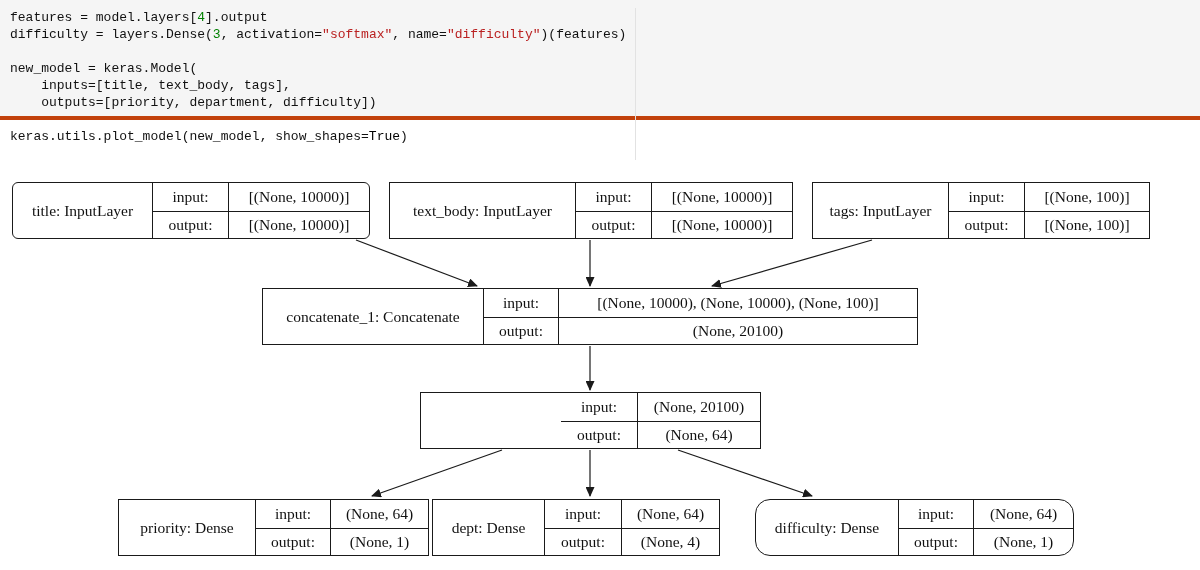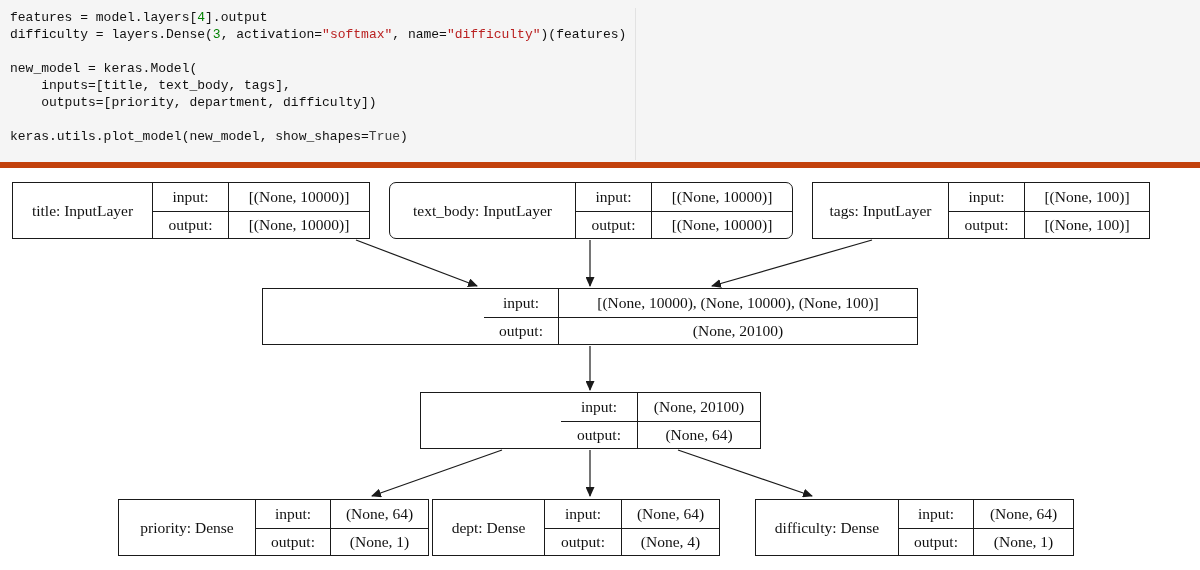--- a/index.html
+++ b/index.html
@@ -1,30 +1,30 @@
 <!DOCTYPE html>
 <html><head>
 <meta charset="utf-8">
 <style>
   html,body{margin:0;padding:0;background:#ffffff;}
   .stage{position:relative;width:1200px;height:570px;background:#ffffff;overflow:hidden;
          font-family:"Liberation Serif",serif;}
 
   
-  .code-cell{position:absolute;left:0;top:0;width:1200px;height:168px;background:#f5f5f5;
-             border-bottom:6px solid #c2410c;box-sizing:border-box;}
+  .code-cell{position:absolute;left:0;top:0;width:1200px;height:120px;background:#f5f5f5;
+             border-bottom:4px solid #c2410c;box-sizing:border-box;}
   .cell-divider{position:absolute;left:635px;top:8px;width:1px;height:152px;background:#e2e2e2;}
   .code-pre{position:absolute;left:10px;top:9px;margin:0;
             font-family:"Liberation Mono","DejaVu Sans Mono",monospace;
             font-size:13px;line-height:17px;color:#111111;}
   .code-line{white-space:pre;min-height:17px;}
   .tk-p{color:#111111;}
   .tk-n{color:#008000;}
   .tk-s{color:#ba2121;}
-  .tk-k{color:#404040;}
+  .tk-k{color:#000000;}
 
   
   .node{position:absolute;display:grid;grid-template-rows:1fr 1fr;height:57px;
         background:#ffffff;border:1px solid #1a1a1a;box-sizing:border-box;
         font-size:15.5px;color:#111111;}
   .cell{display:flex;align-items:center;justify-content:center;box-sizing:border-box;
         padding:0 6px;white-space:nowrap;}
   .cell.name{grid-column:1;grid-row:1 / span 2;border-right:1px solid #1a1a1a;}
   .cell.io1{grid-column:2;grid-row:1;border-right:1px solid #1a1a1a;text-align:center;}
   .cell.val1{grid-column:3;grid-row:1;}
@@ -52,45 +52,46 @@
     </defs>
     <line x1="356" y1="240" x2="477" y2="286" marker-end="url(#ah)"></line>
     <line x1="590" y1="240" x2="590" y2="286" marker-end="url(#ah)"></line>
     <line x1="872" y1="240" x2="712" y2="286" marker-end="url(#ah)"></line>
     <line x1="590" y1="346" x2="590" y2="390" marker-end="url(#ah)"></line>
     <line x1="502" y1="450" x2="372" y2="496" marker-end="url(#ah)"></line>
     <line x1="590" y1="450" x2="590" y2="496" marker-end="url(#ah)"></line>
     <line x1="678" y1="450" x2="812" y2="496" marker-end="url(#ah)"></line>
   </svg>
 
-  <div class="node" style="left:12px;top:182px;grid-template-columns:140px 76px 140px;">
+  <div class="node" style="left:12px;top:182px;grid-template-columns:140px 76px 140px;border-radius:6px;">
     <div class="cell name">title: InputLayer</div>
     <div class="cell io1">input:</div>
     <div class="cell val1">[(None, 10000)]</div>
     <div class="cell io2">output:</div>
     <div class="cell val2">[(None, 10000)]</div>
   </div>
 
-  <div class="node" style="left:389px;top:182px;grid-template-columns:186px 76px 140px;border-radius:7px;">
+  <div class="node" style="left:389px;top:182px;grid-template-columns:186px 76px 140px;">
     <div class="cell name">text_body: InputLayer</div>
     <div class="cell io1">input:</div>
     <div class="cell val1">[(None, 10000)]</div>
     <div class="cell io2">output:</div>
     <div class="cell val2">[(None, 10000)]</div>
   </div>
 
   <div class="node" style="left:812px;top:182px;grid-template-columns:136px 76px 124px;">
     <div class="cell name">tags: InputLayer</div>
     <div class="cell io1">input:</div>
     <div class="cell val1">[(None, 100)]</div>
     <div class="cell io2">output:</div>
     <div class="cell val2">[(None, 100)]</div>
   </div>
 
   <div class="node" style="left:262px;top:288px;grid-template-columns:221px 75px 358px;">
+    <div class="cell name">concatenate_1: Concatenate</div>
     <div class="cell io1">input:</div>
     <div class="cell val1">[(None, 10000), (None, 10000), (None, 100)]</div>
     <div class="cell io2">output:</div>
     <div class="cell val2">(None, 20100)</div>
   </div>
 
   <div class="node" style="left:420px;top:392px;grid-template-columns:140px 77px 122px;">
     <div class="cell io1">input:</div>
     <div class="cell val1">(None, 20100)</div>
     <div class="cell io2">output:</div>
@@ -106,21 +107,21 @@
   </div>
 
   <div class="node" style="left:432px;top:499px;grid-template-columns:112px 77px 97px;">
     <div class="cell name">dept: Dense</div>
     <div class="cell io1">input:</div>
     <div class="cell val1">(None, 64)</div>
     <div class="cell io2">output:</div>
     <div class="cell val2">(None, 4)</div>
   </div>
 
-  <div class="node" style="left:755px;top:499px;grid-template-columns:143px 75px 99px;">
+  <div class="node" style="left:755px;top:499px;grid-template-columns:143px 75px 99px;border-radius:15px;">
     <div class="cell name">difficulty: Dense</div>
     <div class="cell io1">input:</div>
     <div class="cell val1">(None, 64)</div>
     <div class="cell io2">output:</div>
     <div class="cell val2">(None, 1)</div>
   </div>
 
 </div>
 
 </body></html>

